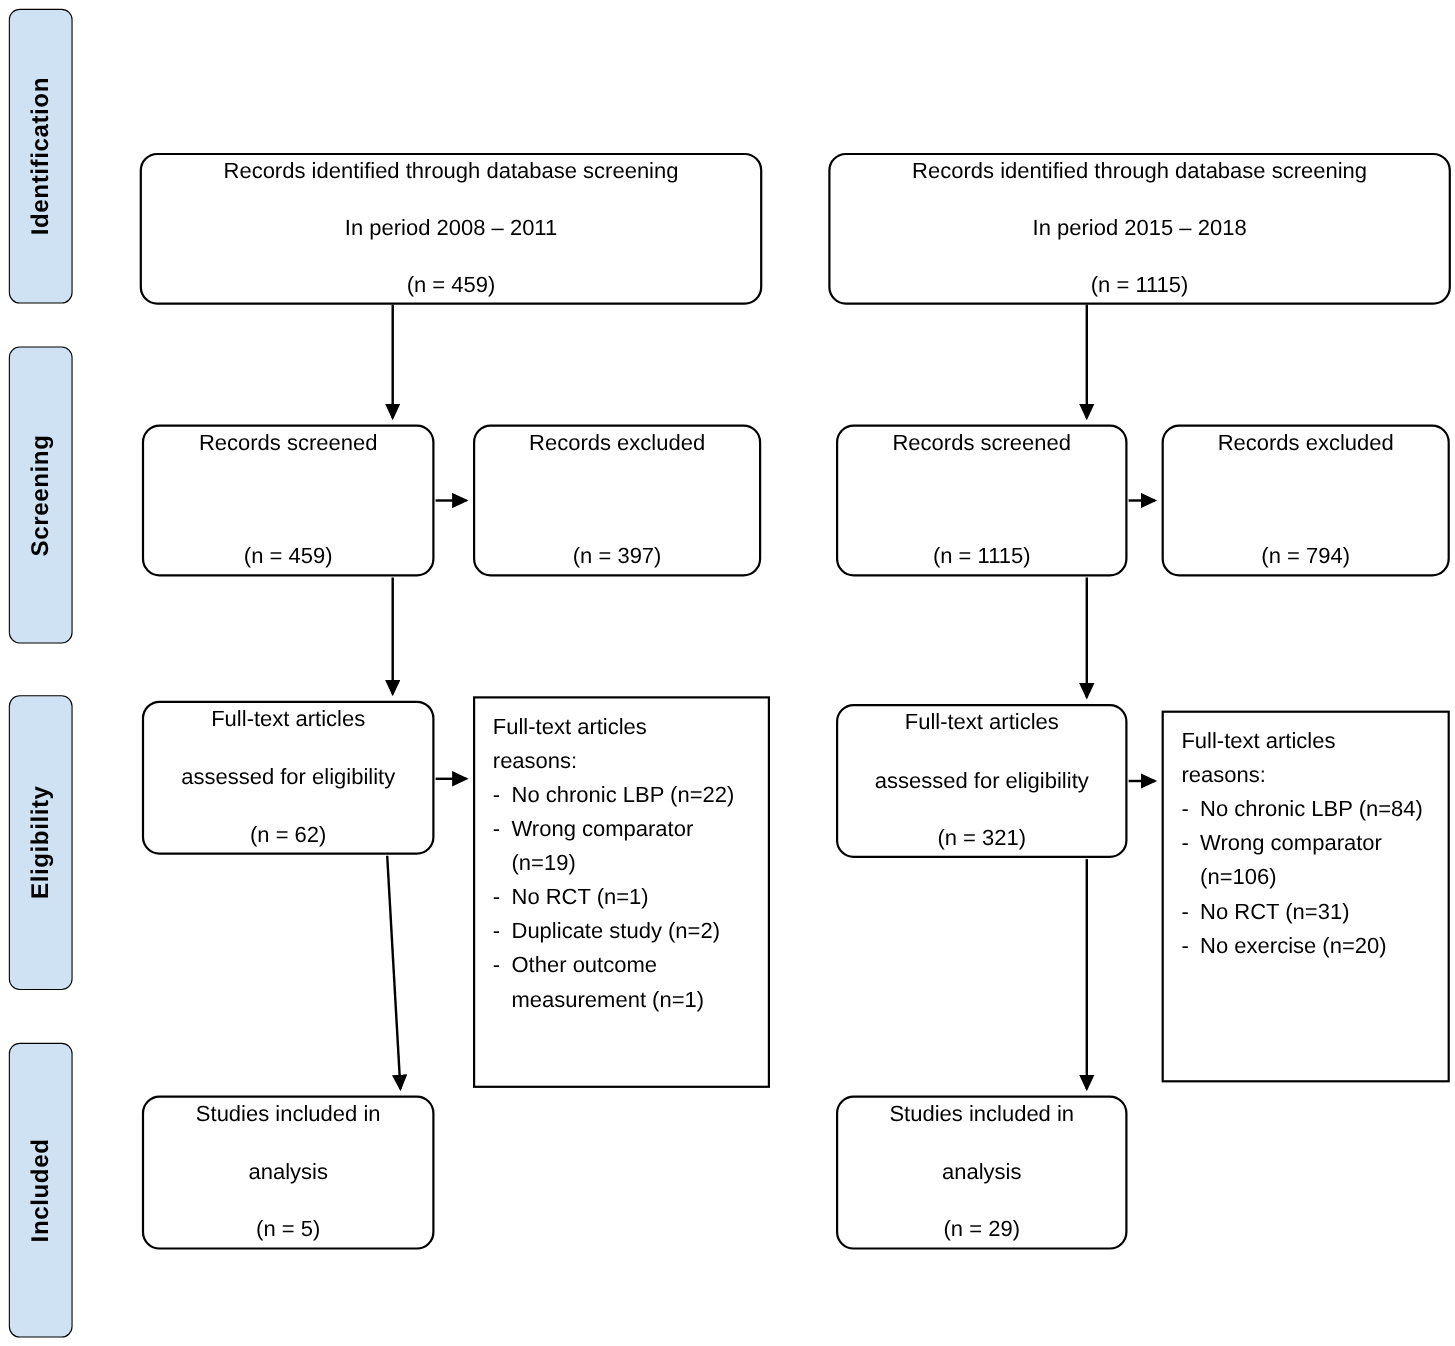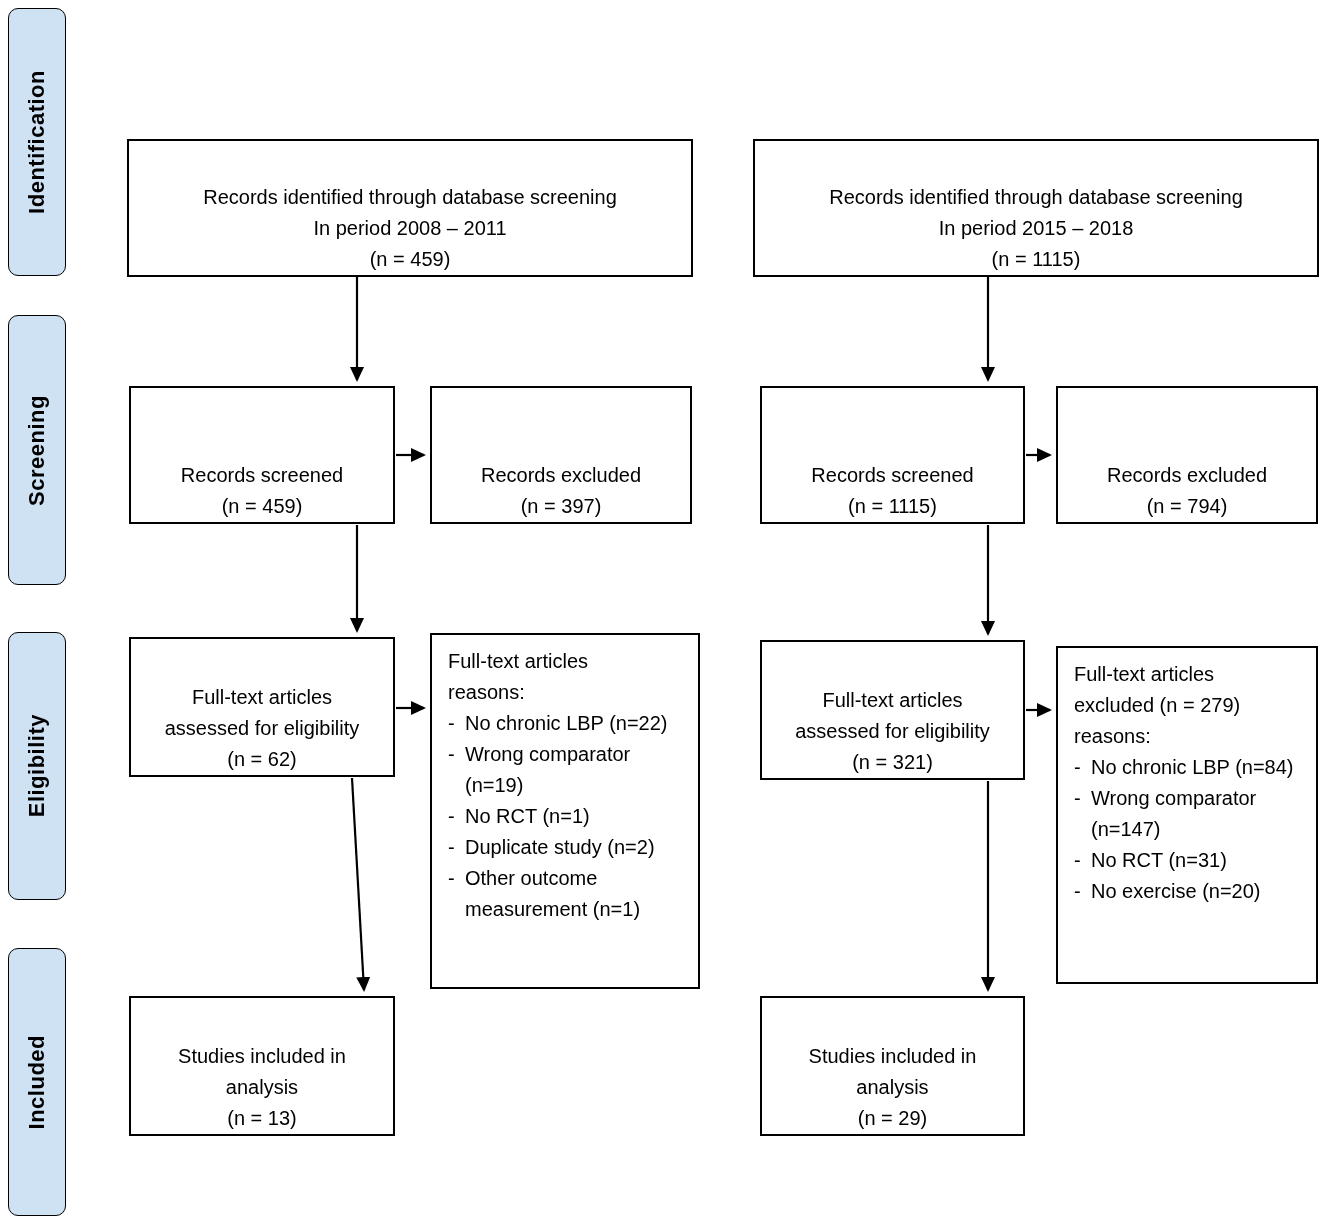--- a/index.html
+++ b/index.html
@@ -49,23 +49,24 @@
   .box {
     position:absolute;
     background:#ffffff;
     border:2px solid #000000;
     font-size:20px;
   }
   .box.center {
     display:flex;
     flex-direction:column;
     align-items:center;
-    justify-content:flex-end;
+    justify-content:space-between;
     text-align:center;
     line-height:31px;
+    border-radius:16px;
   }
   .box.left-text {
     padding:11px 10px 10px 16px;
     line-height:31px;
     text-align:left;
   }
   .bold { font-weight:normal; }
 
   .box-l-identified { left:127px;  top:139px; width:566px; height:138px; }
   .box-l-screened   { left:129px;  top:386px; width:266px; height:138px; }
@@ -166,21 +167,21 @@
     </div>
     <div class="reason-item">
       <span class="bullet">-</span>
       <span class="txt">Other outcome measurement (n=1)</span>
     </div>
   </div>
 
   <div class="box center box-l-included">
     <div>Studies included in</div>
     <div>analysis</div>
-    <div>(n = 13)</div>
+    <div>(n = 5)</div>
   </div>
 
   <div class="box center box-r-identified">
     <div>Records identified through database screening</div>
     <div><span>In period </span><span class="bold">2015 – 2018</span></div>
     <div>(n = 1115)</div>
   </div>
 
   <div class="box center box-r-screened">
     <div>Records screened</div>
@@ -193,29 +194,28 @@
   </div>
 
   <div class="box center box-r-fulltext">
     <div>Full-text articles</div>
     <div>assessed for eligibility</div>
     <div>(n = 321)</div>
   </div>
 
   <div class="box left-text box-r-reasons">
     <div>Full-text articles</div>
-    <div>excluded (n = 279)</div>
     <div>reasons:</div>
     <div class="reason-item">
       <span class="bullet">-</span>
       <span class="txt">No chronic LBP (n=84)</span>
     </div>
     <div class="reason-item">
       <span class="bullet">-</span>
-      <span class="txt">Wrong comparator (n=147)</span>
+      <span class="txt">Wrong comparator (n=106)</span>
     </div>
     <div class="reason-item">
       <span class="bullet">-</span>
       <span class="txt">No RCT (n=31)</span>
     </div>
     <div class="reason-item">
       <span class="bullet">-</span>
       <span class="txt">No exercise (n=20)</span>
     </div>
   </div>

